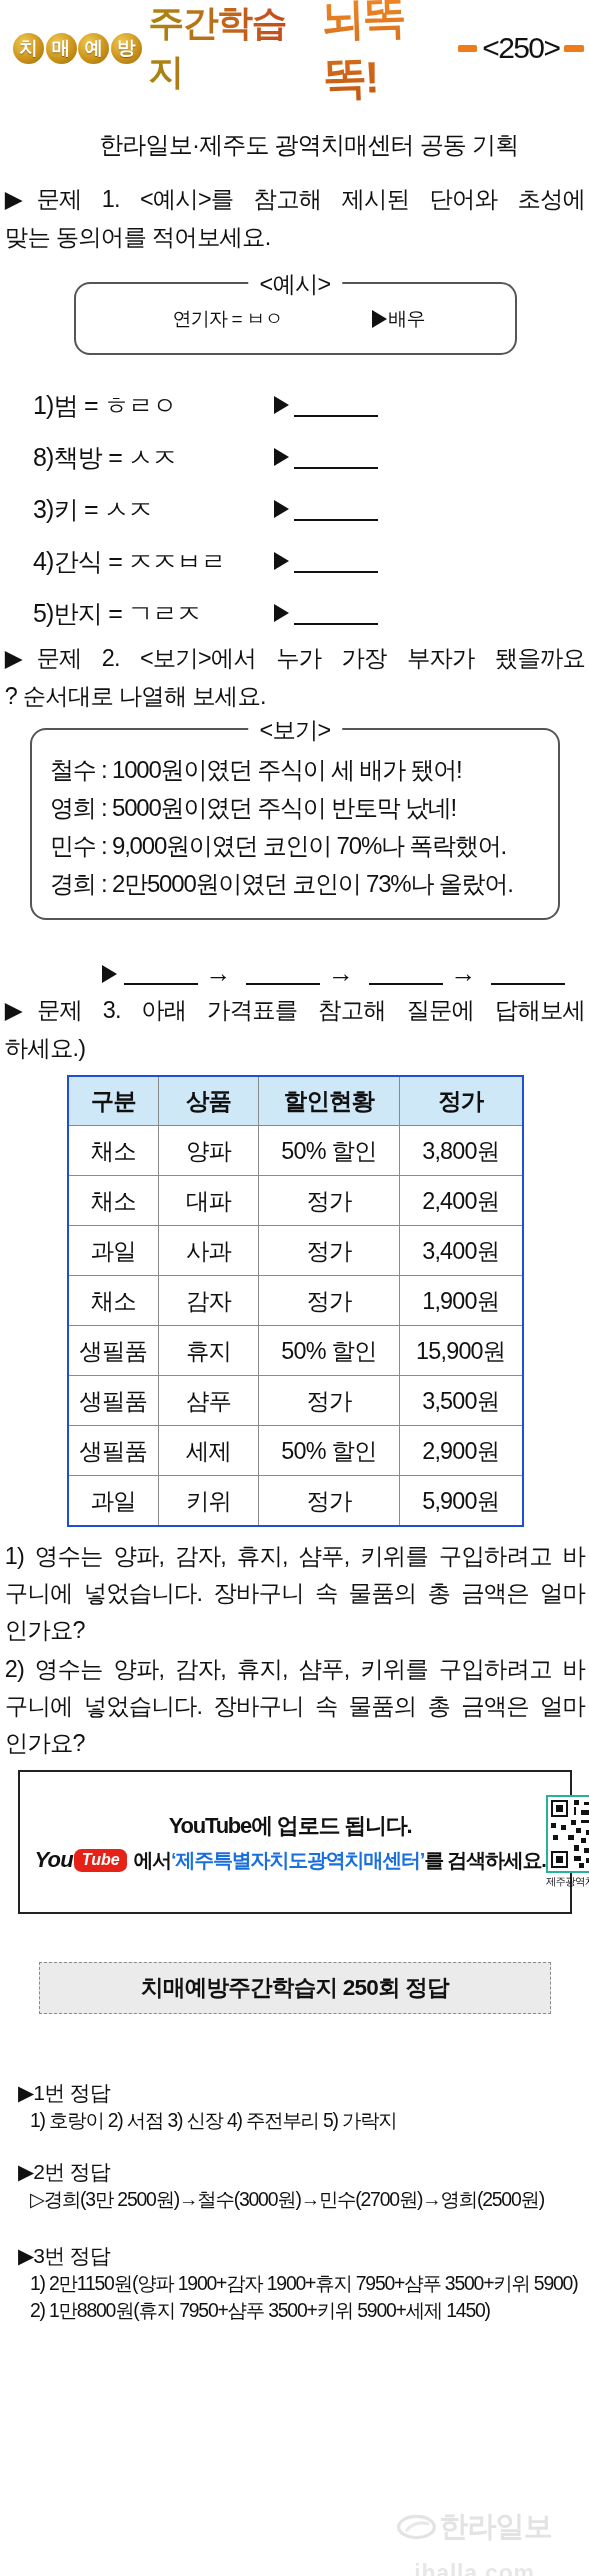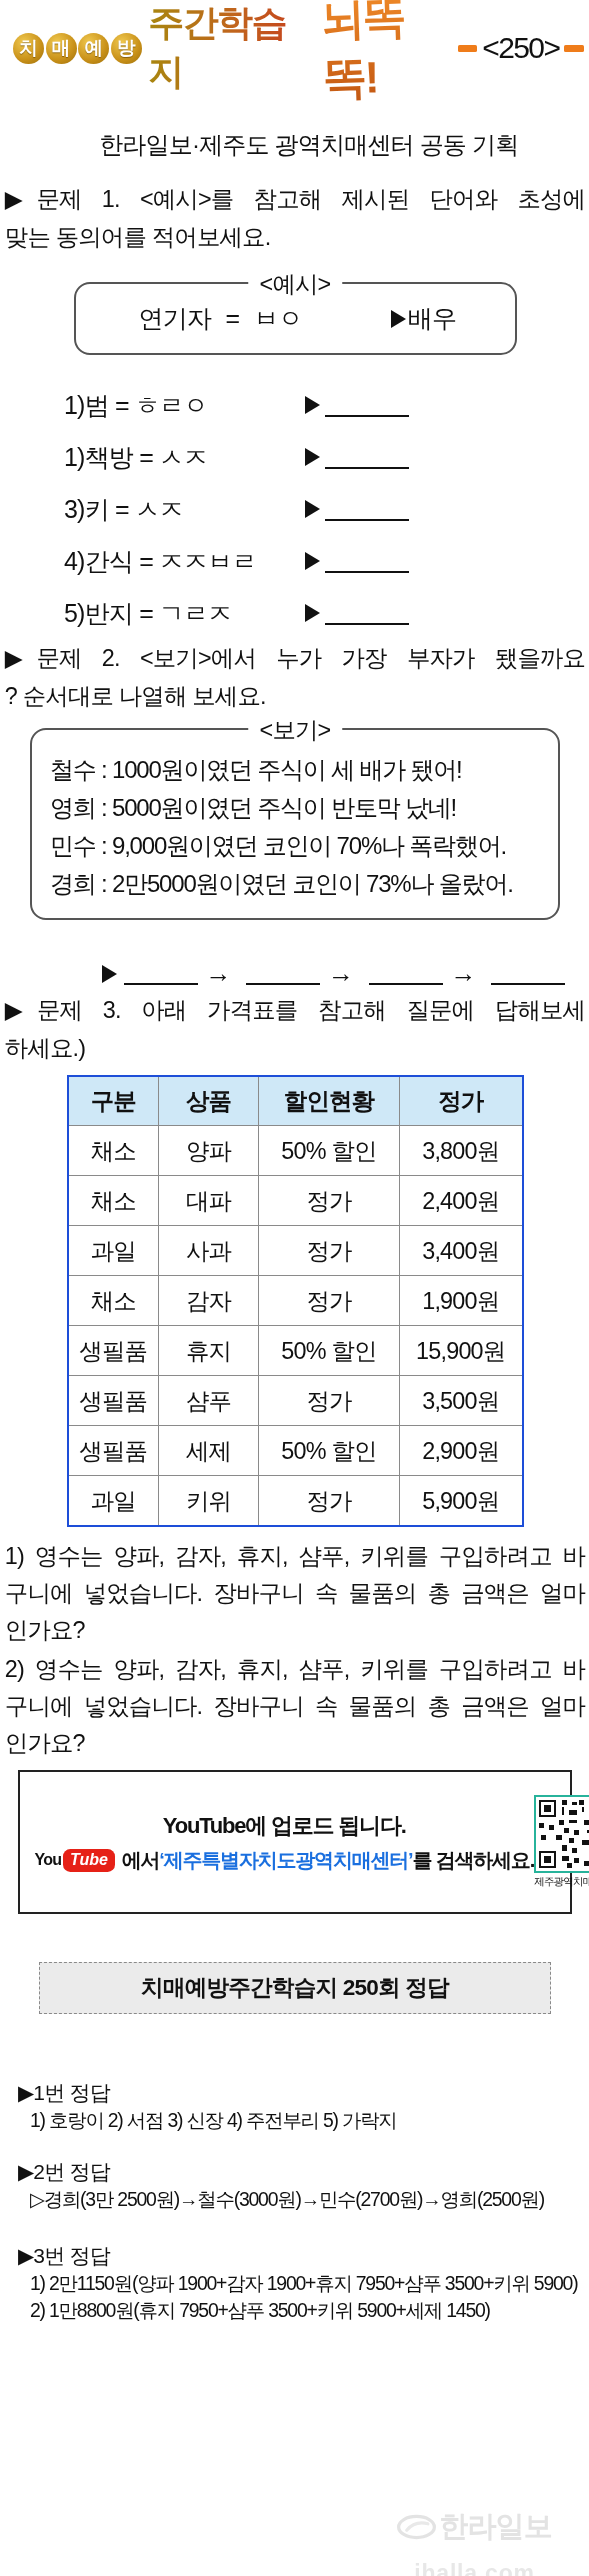--- a/index.html
+++ b/index.html
@@ -38,27 +38,27 @@
   .para{font-size:23.4px;line-height:38px;letter-spacing:-0.8px;padding:0 4.8px;}
   .para .pline:not(:last-child){text-align:justify;text-align-last:justify;}
   #p1-title{margin-top:19.4px;}
   
   .rbox{position:relative;border:2px solid #555;border-radius:16px;background:#fff;}
   .rbox-label{
     position:absolute;top:-16px;left:50%;transform:translateX(-50%);
     background:#fff;padding:0 11.3px;font-size:23.4px;letter-spacing:-0.8px;white-space:nowrap;
   }
   #example-box{margin:26px auto 0 auto;width:443px;height:73px;box-sizing:border-box;}
-  #example-row{display:flex;align-items:center;height:100%;padding-left:63px;box-sizing:border-box;font-size:25px;letter-spacing:-0.8px;font-family:Liberation Mono, monospace;}
+  #example-row{display:flex;align-items:center;height:100%;padding-left:97px;box-sizing:border-box;font-size:19px;letter-spacing:-0.8px;}
   #example-answer{display:flex;align-items:center;margin-left:89px;}
   .tri{width:0;height:0;border-left:15.3px solid #111;border-top:9.7px solid transparent;border-bottom:9.7px solid transparent;display:inline-block;}
   #example-answer .tri{margin-right:1.6px;}
   
   #items{margin-top:24px;}
-  .word-row{display:flex;align-items:center;height:52px;padding-left:64px;}
+  .word-row{display:flex;align-items:center;height:52px;padding-left:33px;}
   .word-prompt{font-size:25px;letter-spacing:-0.8px;width:241px;}
   .blank-group{display:flex;align-items:center;}
   .blank{display:inline-block;width:84px;border-bottom:2.4px solid #111;height:21px;margin-left:4.8px;}
   
   #bogi-box{margin:13px auto 0 auto;width:530px;box-sizing:border-box;padding:21px 0 14.5px 18px;}
   .bogi-line{font-size:24px;line-height:38px;letter-spacing:-1.2px;white-space:nowrap;}
   
   #arrow-line{display:flex;align-items:center;margin-top:37px;padding-left:102px;height:34px;}
   #arrow-line .blank{width:74px;margin-left:6.5px;}
   .flow-arrow{font-size:26px;margin:0 8px;color:#111;}
@@ -75,21 +75,21 @@
   #q1{margin-top:11.3px;} #q2{margin-top:1.6px;}
   #q1 .pline,#q2 .pline{line-height:37px;}
   
   #banner{
     margin:8px auto 0 auto;width:554px;height:144px;box-sizing:border-box;
     border:2px solid #222;display:flex;align-items:center;padding:6.5px 8px 6.5px 9.7px;
   }
   #banner-center{flex:1;text-align:center;}
   .banner-line{font-size:22px;font-weight:bold;letter-spacing:-1.2px;line-height:32px;}
   #banner-line3{display:flex;align-items:center;justify-content:center;margin-top:4.8px;white-space:nowrap;}
-  .yt-you{font-size:16px;font-weight:bold;letter-spacing:-0.8px;}
+  .yt-you{font-size:22px;font-weight:bold;letter-spacing:-0.8px;font-style:italic;}
   .yt-tube{
     background:#e62117;color:#fff;font-weight:bold;font-size:16px;
     border-radius:7.3px;padding:2.4px 7.3px;margin:0 6.5px 0 1.6px;font-style:italic;
   }
   .banner-small{font-size:20px;font-weight:bold;letter-spacing:-1.2px;}
   .channel{color:#1a6fdf;}
   #qr-block{width:84px;text-align:center;}
   #qr-svg{border:2.4px solid #27b39b;background:#fff;display:block;margin:0 auto;}
   #qr-caption{font-size:10.5px;letter-spacing:-0.8px;margin-top:1.6px;white-space:nowrap;}
   
@@ -156,21 +156,21 @@
   <div id="items">
 
   <div class="word-row">
       <span class="word-prompt">1)범 = ㅎㄹㅇ</span>
       <span class="blank-group">
         <span class="tri"></span>
         <span class="blank"></span>
       </span>
     </div>
       <div class="word-row">
-      <span class="word-prompt">1)책방 = ㅅㅈ</span>
+      <span class="word-prompt">8)책방 = ㅅㅈ</span>
       <span class="blank-group">
         <span class="tri"></span>
         <span class="blank"></span>
       </span>
     </div>
       <div class="word-row">
       <span class="word-prompt">3)키 = ㅅㅈ</span>
       <span class="blank-group">
         <span class="tri"></span>
         <span class="blank"></span>

